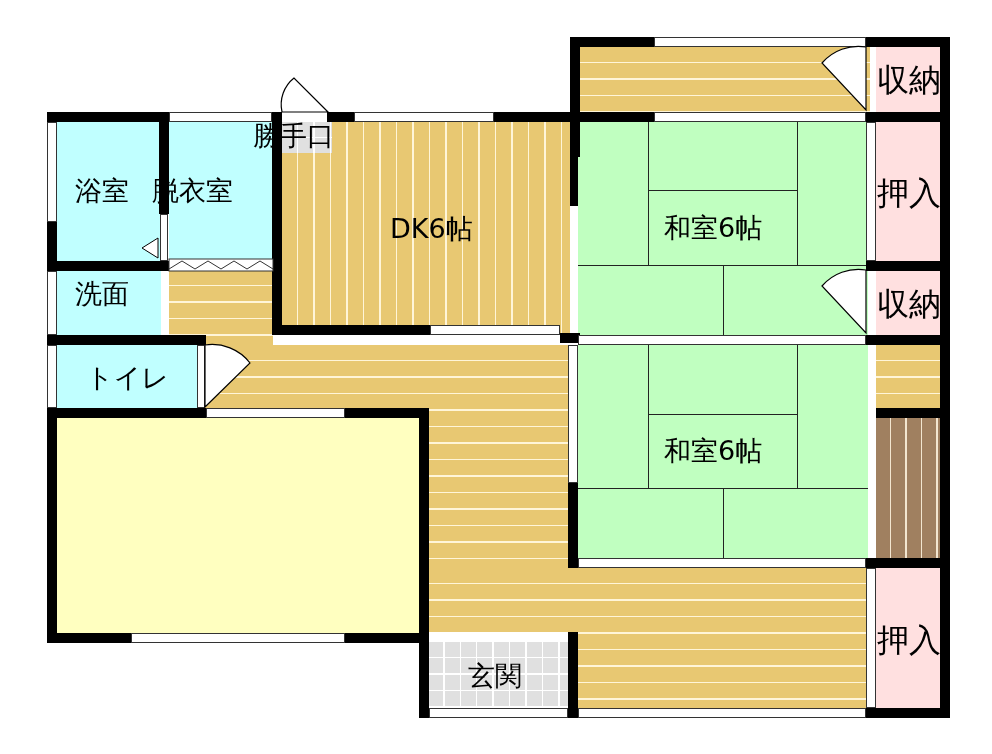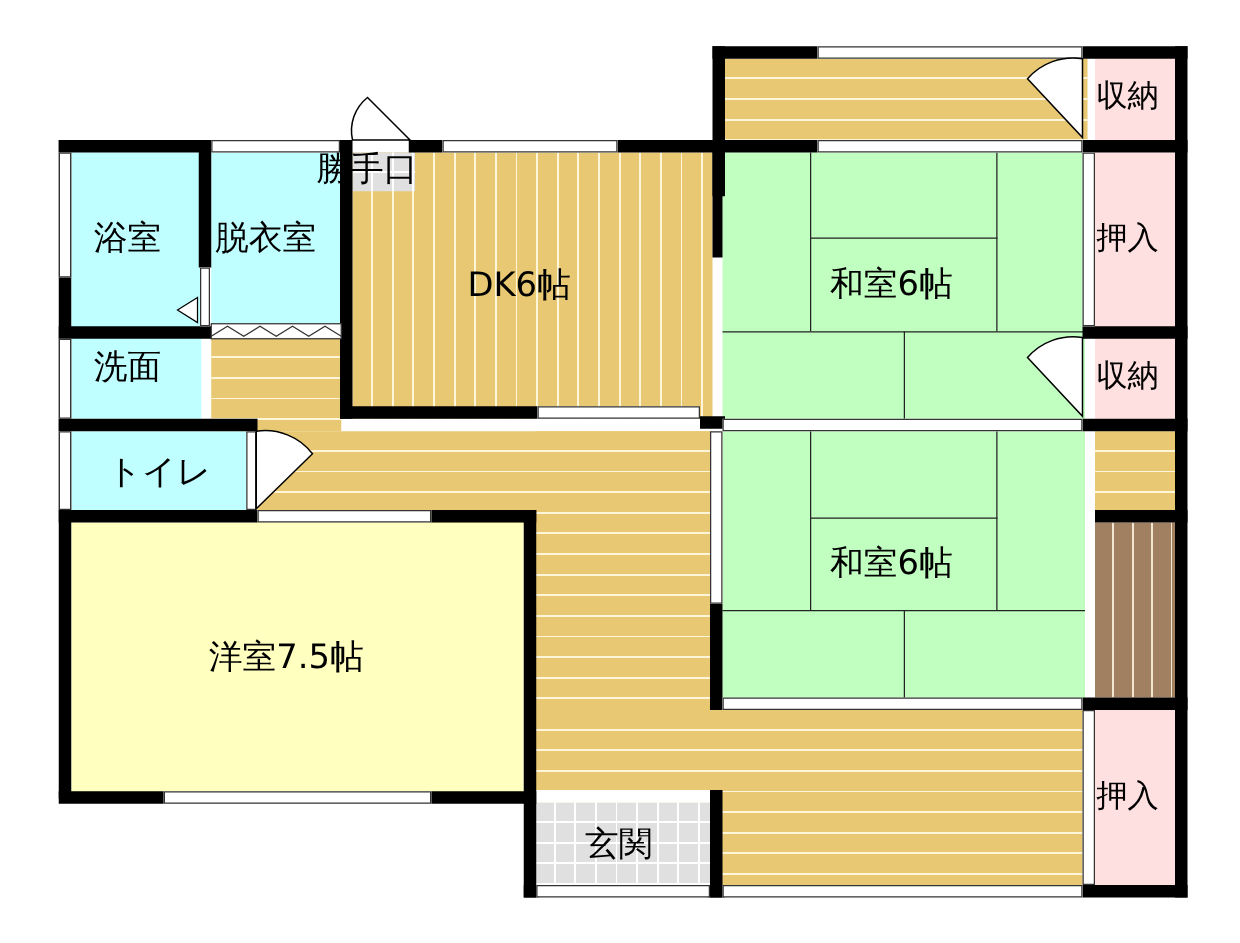--- a/index.html
+++ b/index.html
@@ -18,21 +18,21 @@
   .yellow { background:#ffffc0; }
   .tatami { background:#c0ffc0; }
   .pink { background:#ffe0e0; }
   .tile { background-color:#e0e0e0;
     background-image:
       repeating-linear-gradient(to right, transparent 0, transparent 15px, #ffffff 15px, #ffffff 16.5px),
       repeating-linear-gradient(to bottom, transparent 0, transparent 15px, #ffffff 15px, #ffffff 16.5px); }
   .tline { position:absolute; background:#222; }
   .win { position:absolute; background:#fff; border:1px solid #333; box-sizing:border-box; }
   .label { position:absolute; color:#000; white-space:nowrap; font-size:27px; line-height:1; }
-  .label.sm { font-size:25px; }
+  .label.sm { font-size:32px; }
   svg { position:absolute; overflow:visible; }
 </style>
 </head>
 <body>
 
 <div class="plan">
 
   <div class="room wood-h" style="left:580px;top:47px;width:290px;height:65px;"></div>
 
   <div class="room aqua" style="left:57px;top:122px;width:104px;height:140px;"></div>
@@ -162,26 +162,25 @@
     <path d="M46,0 A48,48 0 0 0 2,16 L46,63 Z" fill="#fff" stroke="#000" stroke-width="1.2"></path>
   </svg>
   <svg style="left:820px;top:270px;" width="48" height="66">
     <path d="M46,0 A48,48 0 0 0 2,16 L46,63 Z" fill="#fff" stroke="#000" stroke-width="1.2"></path>
   </svg>
   <svg style="left:140px;top:236px;" width="20" height="24">
     <path d="M18,2 L2,12 L18,22 Z" fill="#fff" stroke="#000" stroke-width="1"></path>
   </svg>
 
   <span class="label" style="left:75px;top:177px;">浴室</span>
-  <span class="label" style="left:172px;top:177px;">脱衣室</span>
+  <span class="label" style="left:152px;top:177px;">脱衣室</span>
   <span class="label" style="left:253px;top:122px;">勝手口</span>
-  <span class="label" style="left:374px;top:215px;">DK6帖</span>
+  <span class="label" style="left:390px;top:215px;">DK6帖</span>
   <span class="label" style="left:75px;top:280px;">洗面</span>
   <span class="label" style="left:86px;top:364px;">トイレ</span>
-  <span class="label" style="left:167px;top:512px;">洋室7.5帖</span>
   <span class="label" style="left:664px;top:214px;">和室6帖</span>
   <span class="label" style="left:664px;top:437px;">和室6帖</span>
   <span class="label sm" style="left:877px;top:64px;">収納</span>
   <span class="label sm" style="left:877px;top:177px;">押入</span>
   <span class="label sm" style="left:877px;top:288px;">収納</span>
   <span class="label sm" style="left:877px;top:624px;">押入</span>
   <span class="label" style="left:468px;top:662px;">玄関</span>
 </div>
 
 </body></html>

